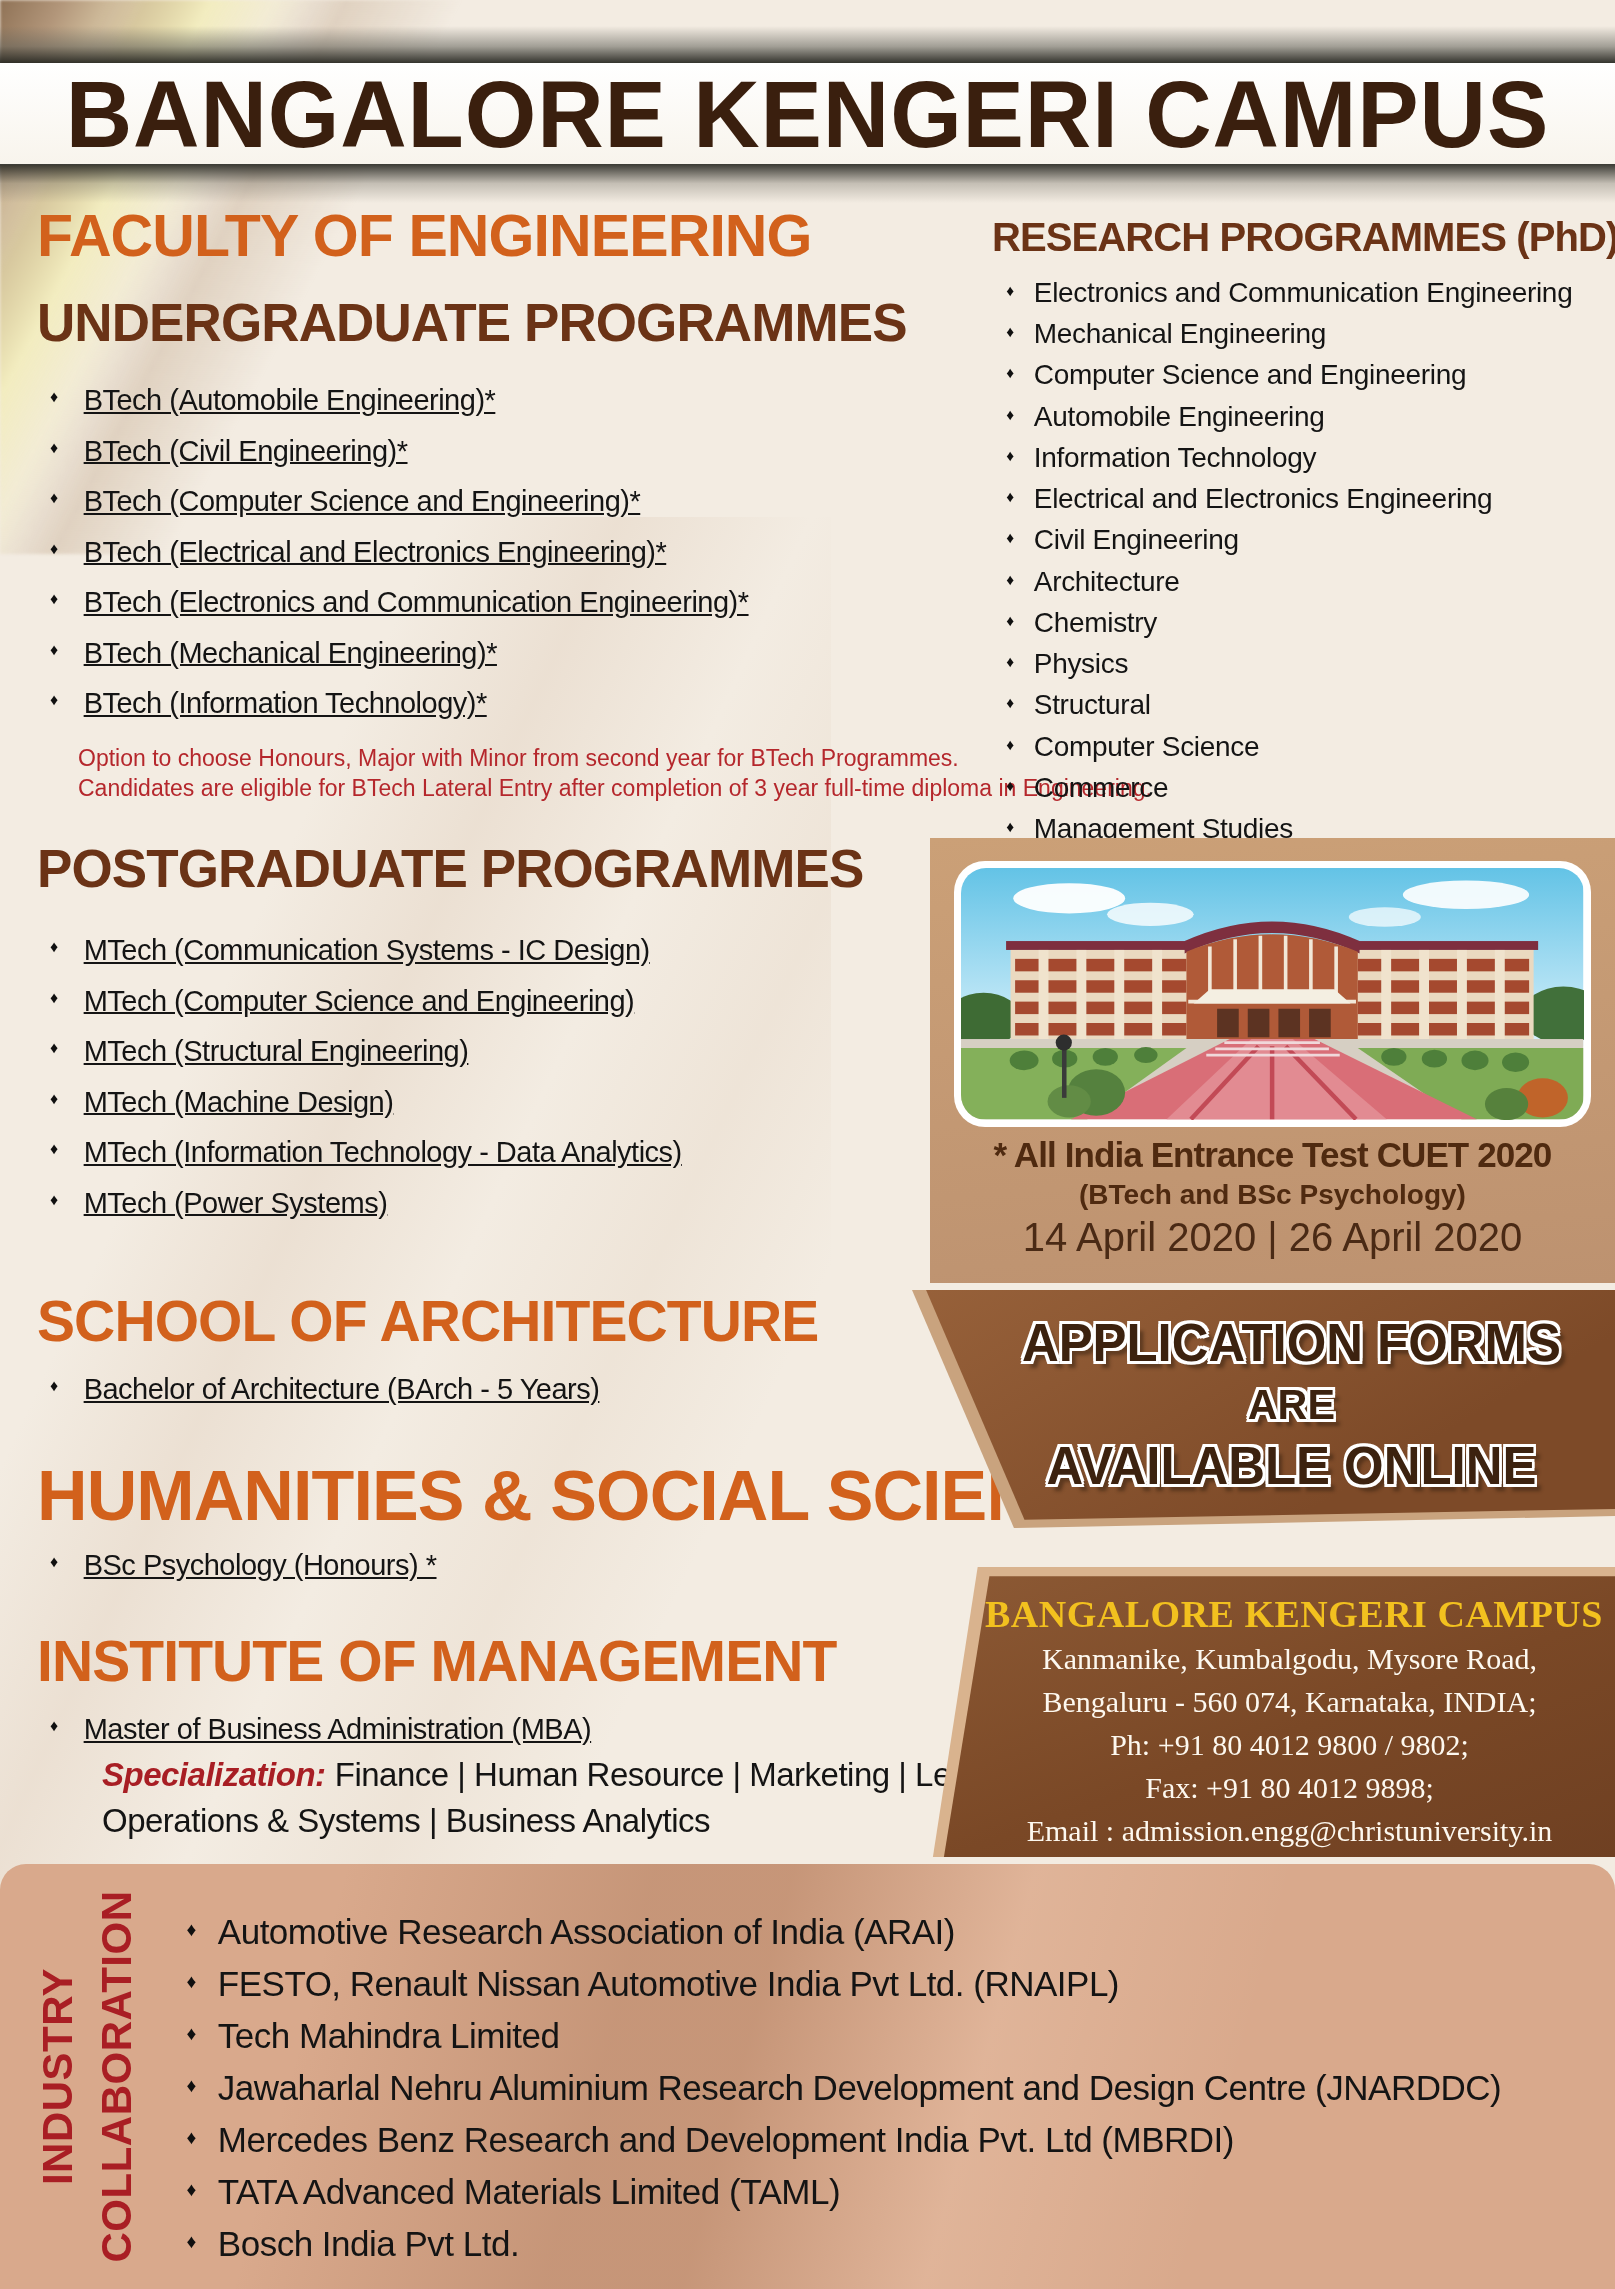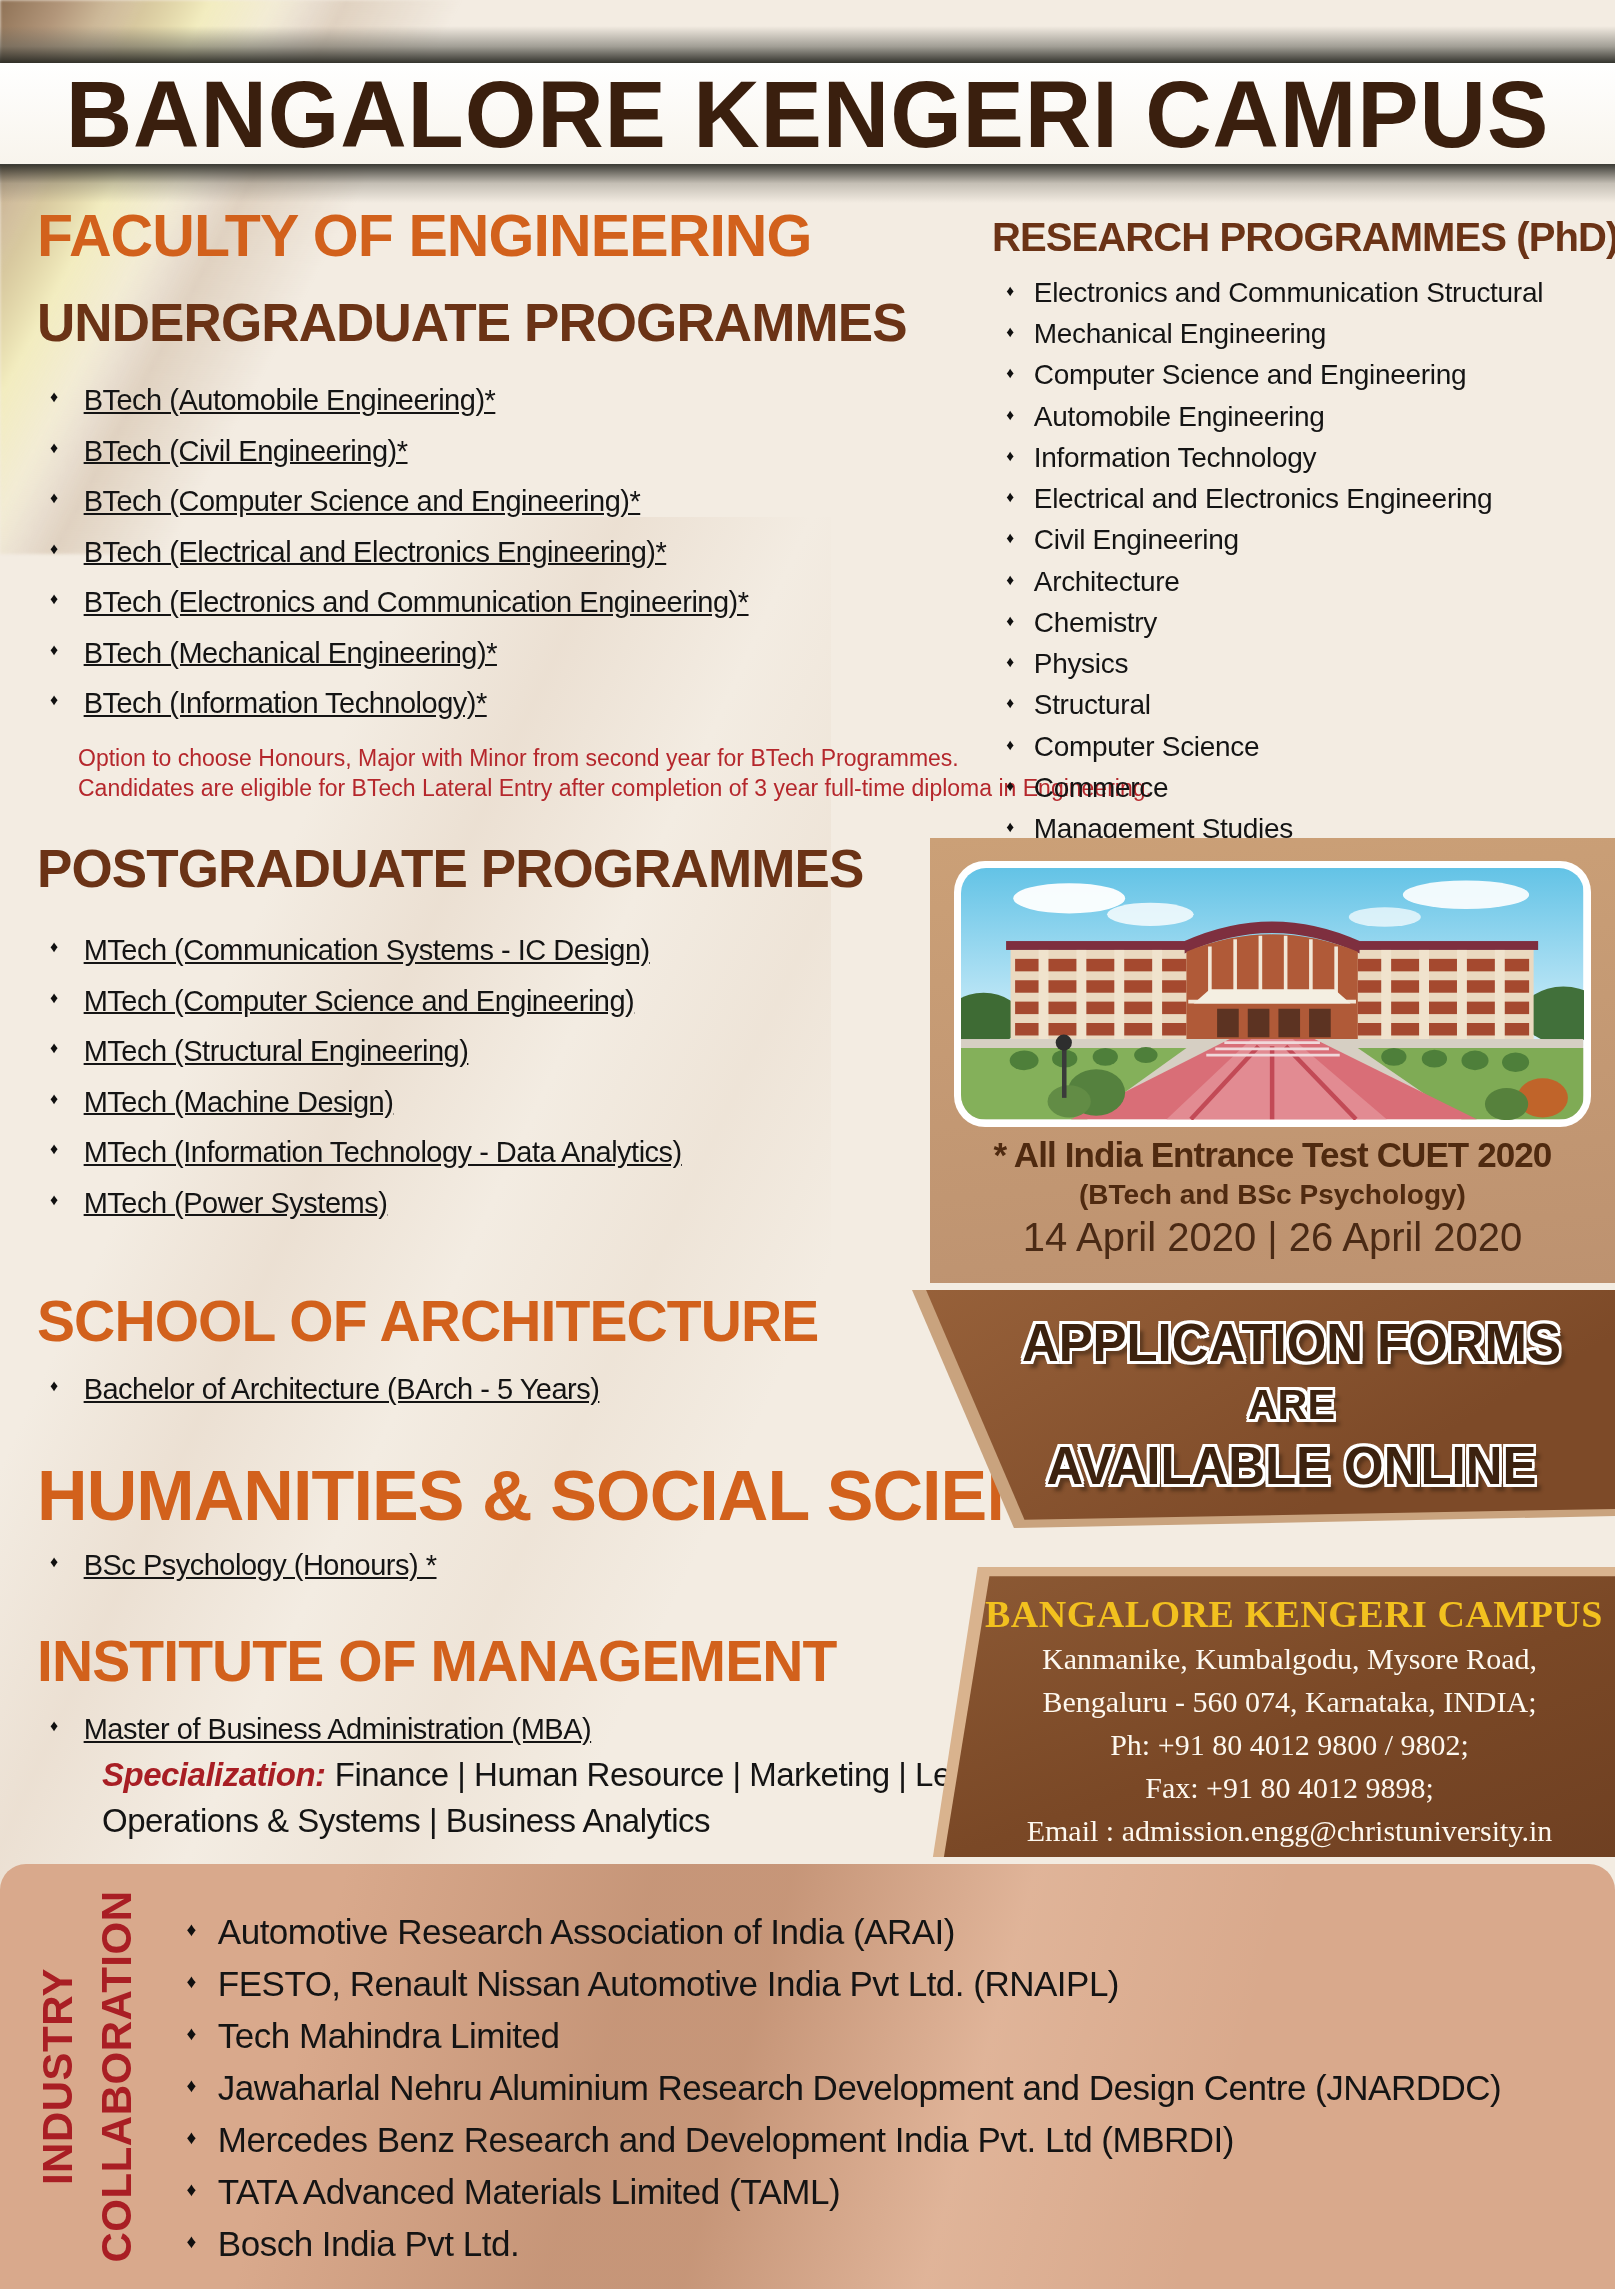--- a/index.html
+++ b/index.html
@@ -174,21 +174,21 @@
     </ul>
 
   <div class="abs spec" style="left:102px;top:1752px;">
     <span class="spec-label">Specialization:</span><span>Finance | Human Resource | Marketing | Lean Operations &amp; Systems | Business Analytics</span>
   </div>
 
   <div class="abs h-brown research-heading" style="left:992px;top:212px;line-height:50px;">RESEARCH PROGRAMMES (PhD)</div>
 
   <ul class="abs plist phd-list" style="left:997px;top:271px;">
 
-      <li><span class="bullet">♦</span><span>Electronics and Communication Structural</span></li>
+      <li><span class="bullet">♦</span><span>Electronics and Communication Engineering</span></li>
 
       <li><span class="bullet">♦</span><span>Mechanical Engineering</span></li>
 
       <li><span class="bullet">♦</span><span>Computer Science and Engineering</span></li>
 
       <li><span class="bullet">♦</span><span>Automobile Engineering</span></li>
 
       <li><span class="bullet">♦</span><span>Information Technology</span></li>
 
       <li><span class="bullet">♦</span><span>Electrical and Electronics Engineering</span></li>

